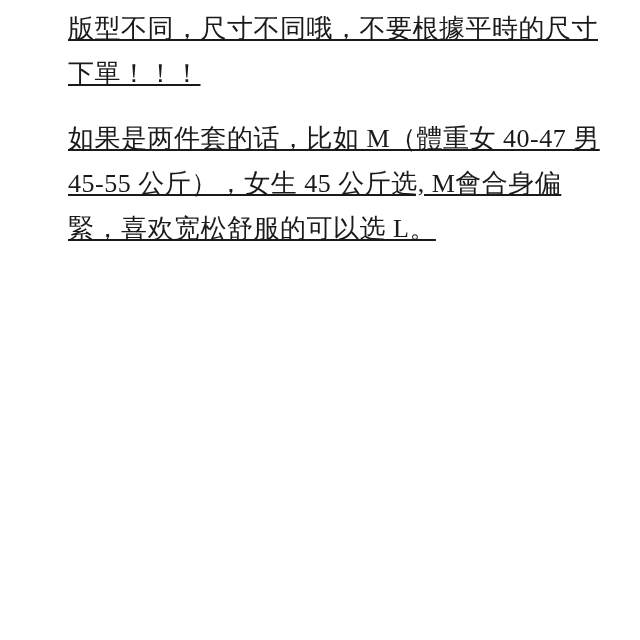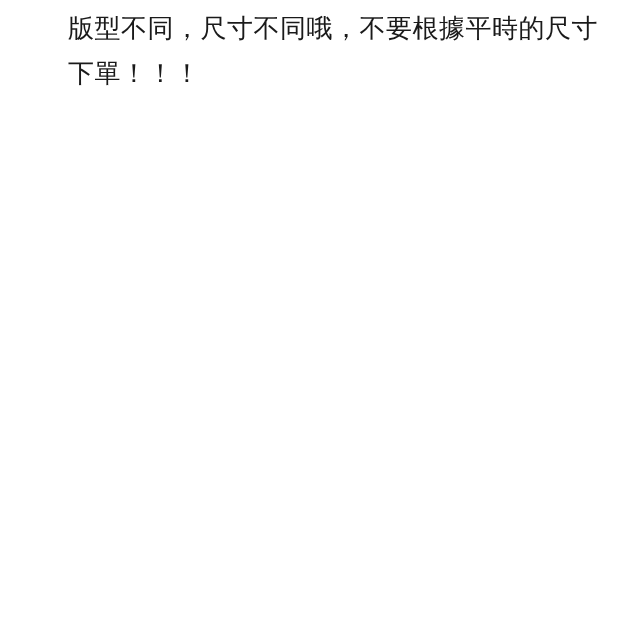--- a/index.html
+++ b/index.html
@@ -13,32 +13,34 @@
     overflow: hidden;
     font-family: "Liberation Serif", "DejaVu Serif", serif;
     color: #1a1a1a;
   }
   .page {
     width: 640px;
     height: 524px;
     box-sizing: border-box;
     padding: 6px 36px 0 68px;
     background: #ffffff;
+    text-decoration: underline;
   }
   .para {
     font-size: 26px;
     line-height: 45px;
     letter-spacing: 0.5px;
     margin: 0 0 20px 0;
     text-align: left;
     word-break: break-word;
     font-weight: 500;
   }
   .para:last-child {
     margin-bottom: 0;
   }
 </style>
 </head>
 <body>
 
 <div class="page">
   <p class="para">版型不同，尺寸不同哦，不要根據平時的尺寸下單！！！</p>
+  <p class="para">如果是两件套的话，比如 M（體重女 40-47 男 45-55 公斤），女生 45 公斤选, M會合身偏緊，喜欢宽松舒服的可以选 L。</p>
 </div>
 
 </body></html>

